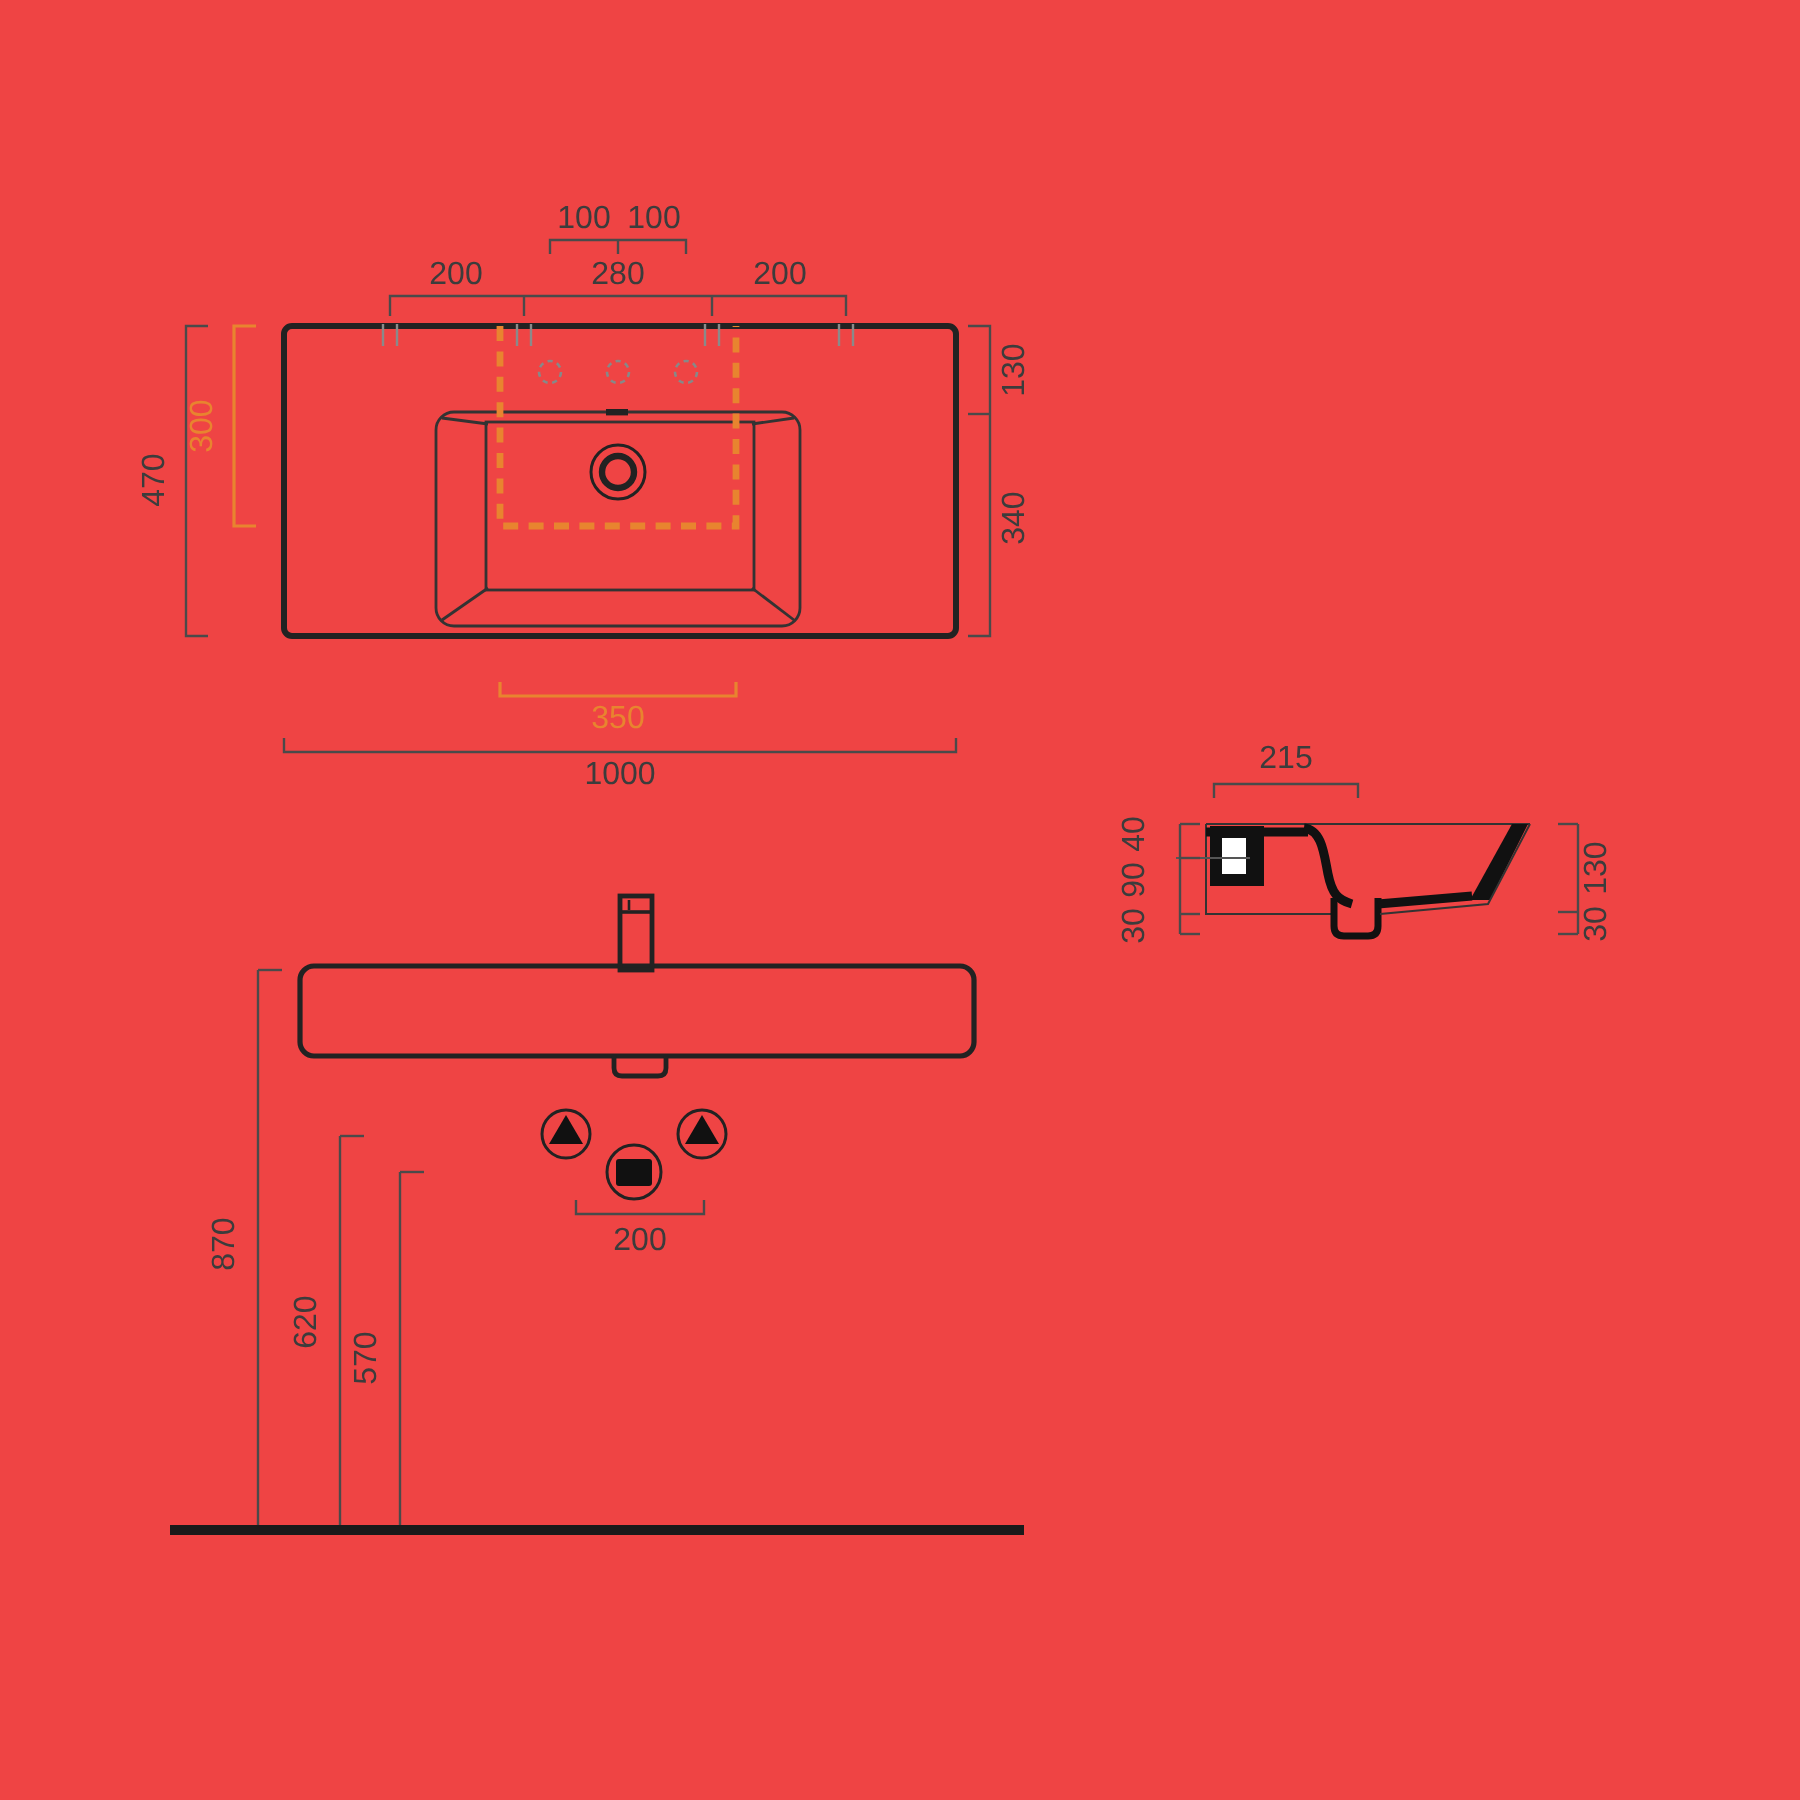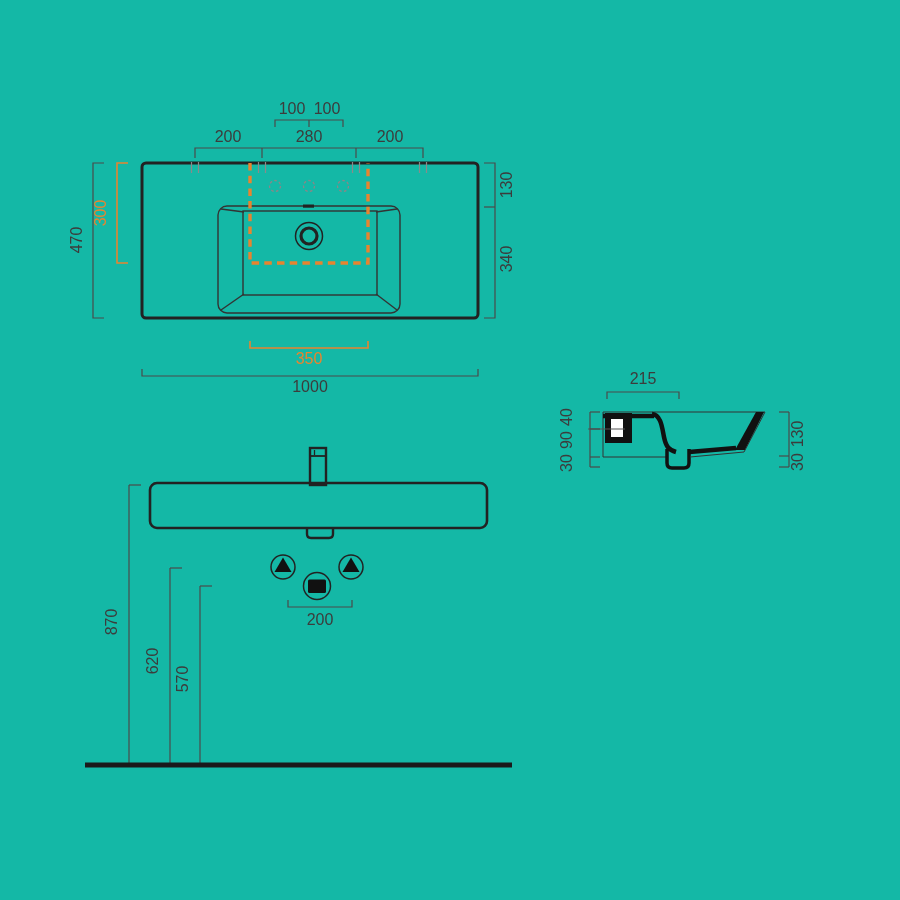--- a/index.html
+++ b/index.html
@@ -1,16 +1,16 @@
 <!DOCTYPE html>
 <html><head>
 <meta charset="utf-8">
 <style>
   html,body{margin:0;padding:0;background:#ffffff;}
-  .stage{position:relative;width:900px;height:900px;background:#14b8a6;overflow:hidden;text-align:center;}
+  .stage{position:relative;width:900px;height:900px;background:#ef4444;overflow:hidden;text-align:center;}
   svg{position:absolute;left:0;top:0;}
   text{font-family:"Liberation Sans","DejaVu Sans",sans-serif;font-size:16px;fill:#3c3c3c;}
   text.orange{fill:#E8842F;}
   .thin{stroke:#4a4a4a;stroke-width:1.2;fill:none;}
   .outline{stroke:#222;fill:none;}
   .accent{stroke:#E8842F;fill:none;}
 </style>
 </head>
 <body>
 

